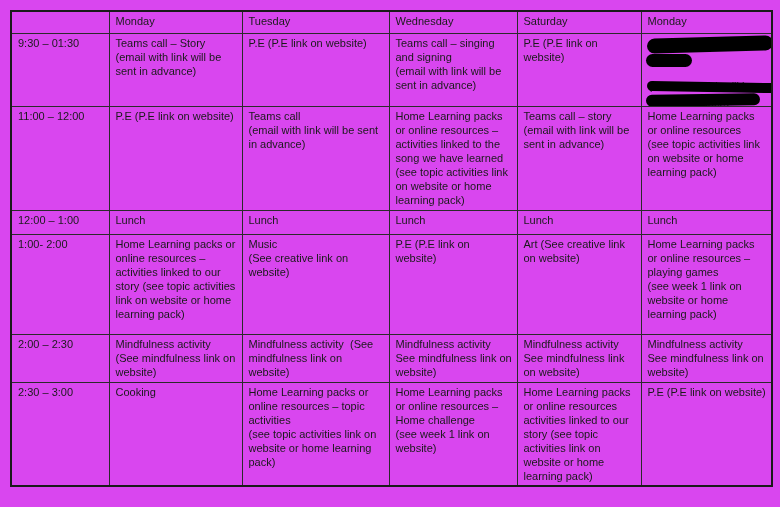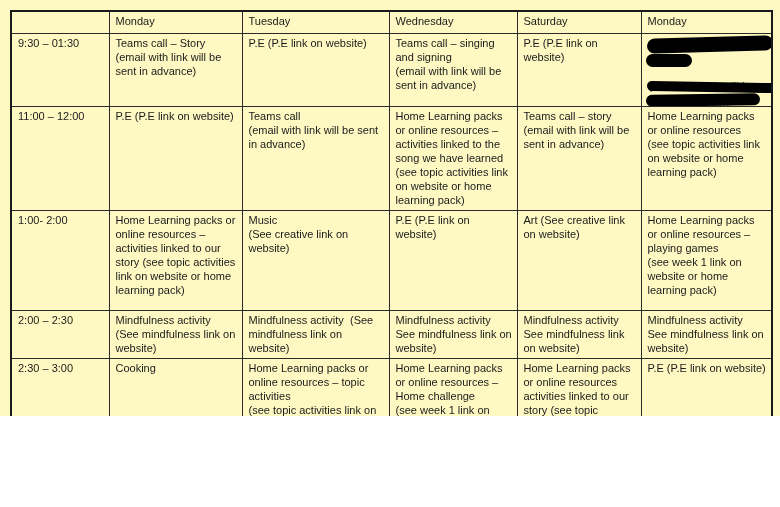--- a/index.html
+++ b/index.html
@@ -1,17 +1,17 @@
 <!DOCTYPE html>
 <html><head>
 <meta charset="utf-8">
 <style>
   html,body{margin:0;padding:0;background:#fff;}
   #screen{
-    position:relative;width:780px;height:416px;background:#fef9c3;overflow:hidden;
+    position:relative;width:780px;height:507px;background:#d946ef;overflow:hidden;
     font-family:"Liberation Sans",sans-serif;color:#1a1a1a;
   }
   table.sched{
     position:absolute;left:10px;top:10px;width:761px;
     border-collapse:collapse;table-layout:fixed;
     border:2px solid #1a1a1a;
   }
   table.sched th,table.sched td{
     border:1px solid #2b2b2b;
     vertical-align:top;text-align:left;
@@ -88,20 +88,28 @@
           <th class="time">11:00 – 12:00</th>
           <td><span class="seg b">P.E</span><span class="seg"> (P.E link on website)</span></td>
           <td><span class="seg b">Teams call</span><span class="seg">
 (email with link will be sent in advance)</span></td>
           <td><span class="seg b">Home Learning packs or online resources –</span><span class="seg"> activities linked to the song we have learned
 (see topic activities link on website or home learning pack)</span></td>
           <td><span class="seg b">Teams call</span><span class="seg"> – story
 (email with link will be sent in advance)</span></td>
           <td><span class="seg b">Home Learning packs or online resources</span><span class="seg">  (see topic activities link on website or home learning pack)</span></td>
         </tr>
+        <tr class="r3">
+          <th class="time">12:00 – 1:00</th>
+          <td><span class="seg">Lunch</span></td>
+          <td><span class="seg">Lunch</span></td>
+          <td><span class="seg">Lunch</span></td>
+          <td><span class="seg">Lunch</span></td>
+          <td><span class="seg">Lunch</span></td>
+        </tr>
         <tr class="r4">
           <th class="time">1:00- 2:00</th>
           <td><span class="seg b">Home Learning packs or online resources –</span><span class="seg"> activities linked to our story (see topic activities link on website or home learning pack)</span></td>
           <td><span class="seg b">Music</span><span class="seg">
 (See creative link on website)</span></td>
           <td><span class="seg b">P.E</span><span class="seg"> (P.E link on website)</span></td>
           <td><span class="seg b">Art</span><span class="seg"> (See creative link on website)</span></td>
           <td><span class="seg b">Home Learning packs or online resources –</span><span class="seg"> playing games
 (see week 1 link on website or home learning pack)</span></td>
         </tr>

